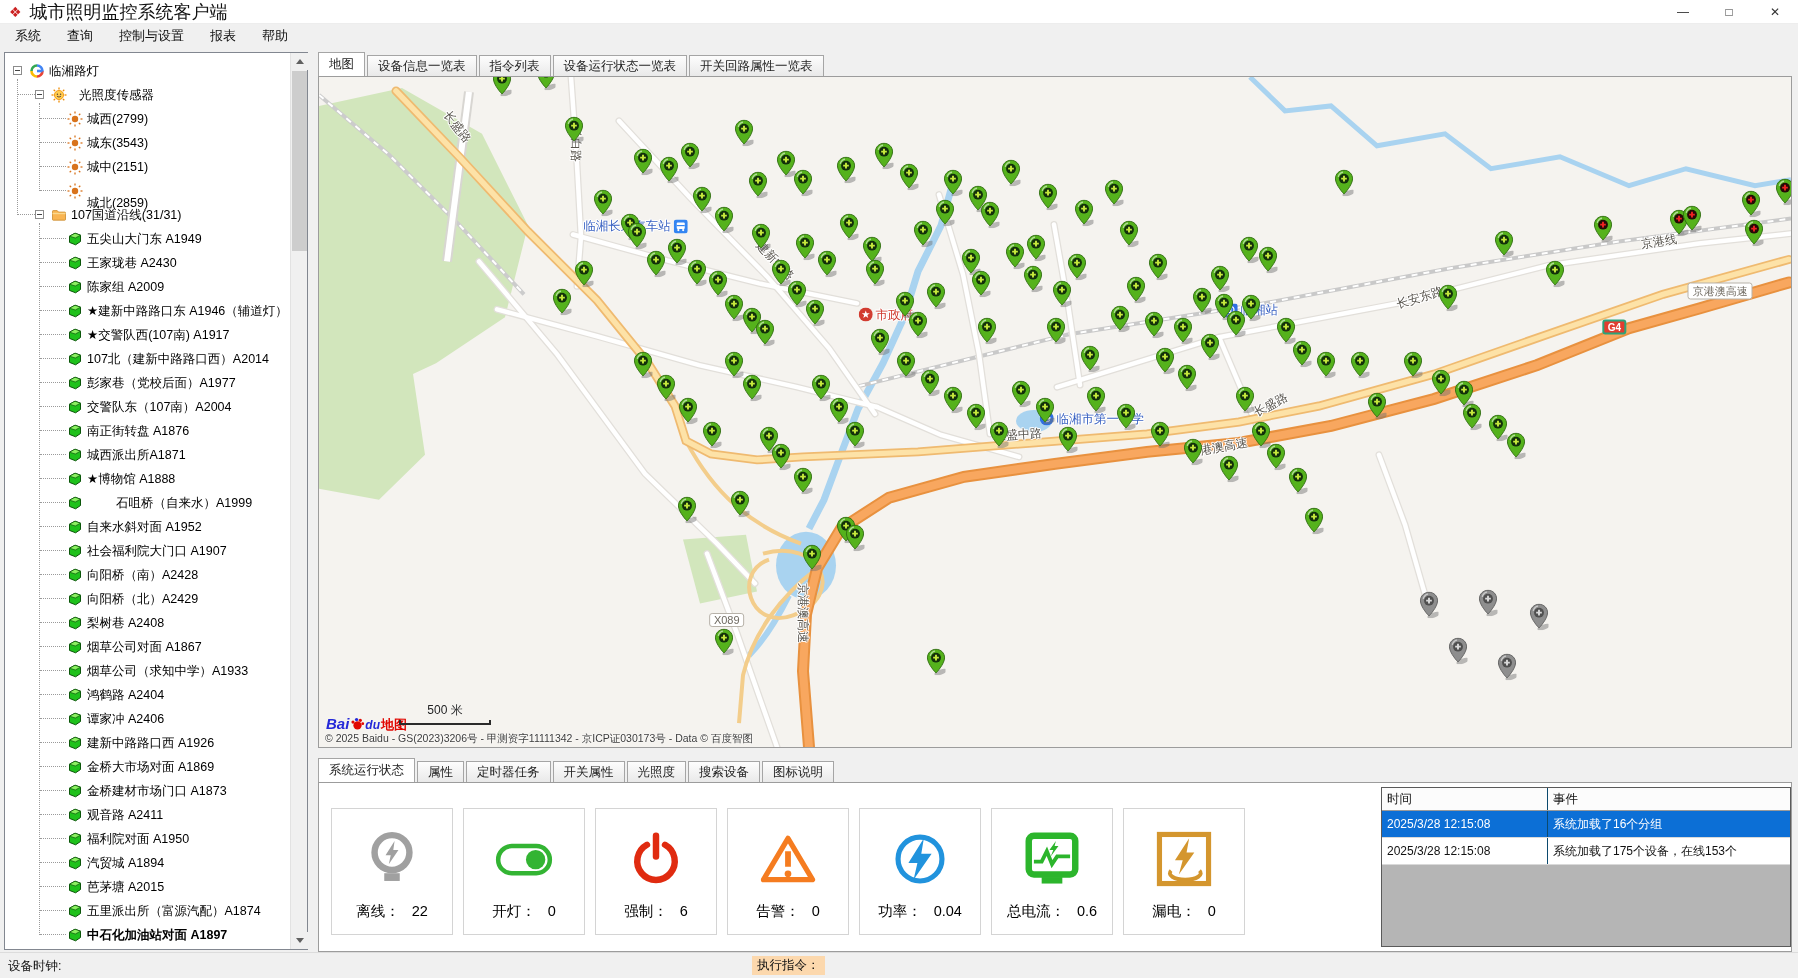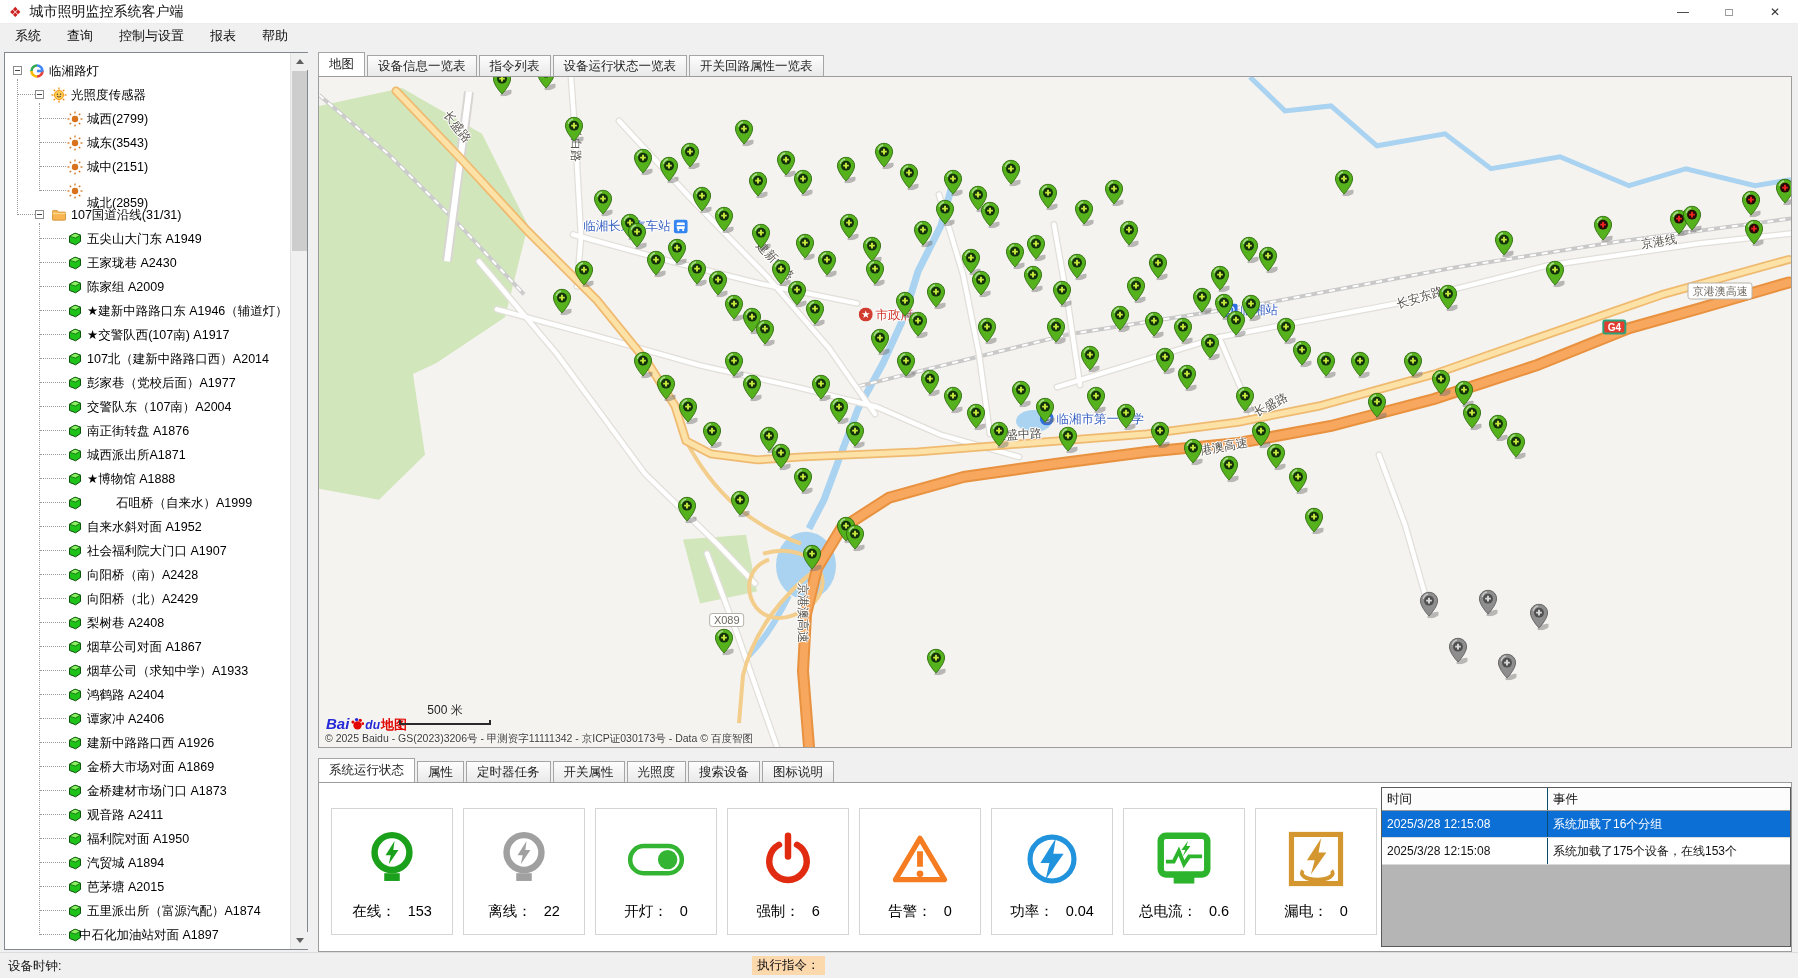--- a/index.html
+++ b/index.html
@@ -2,21 +2,21 @@
 <html><head>
 <meta charset="utf-8">
 <style>
   * { margin:0; padding:0; box-sizing:border-box; }
   html,body { width:1798px; height:978px; overflow:hidden; }
   body { font-family:"Liberation Sans","DejaVu Sans",sans-serif; background:#f0f0f0; position:relative; font-size:13px; color:#000; }
 
   
   #titlebar { position:absolute; left:0; top:0; width:1798px; height:24px; background:#ffffff; display:flex; align-items:center; border-bottom:1px solid #ededed; }
   #app-logo { color:#cc2222; font-size:14px; margin:0 8px 0 9px; line-height:1; }
-  #app-title { font-size:14px; color:#111; }
+  #app-title { font-size:18px; color:#111; }
   #win-buttons { margin-left:auto; display:flex; height:100%; }
   .win-btn { width:46px; height:100%; display:flex; align-items:center; justify-content:center; font-size:12px; color:#333; cursor:default; }
 
   
   #menubar { position:absolute; left:0; top:24px; width:1798px; height:24px; background:#f0f0f0; display:flex; align-items:center; padding-left:2px; }
   .menu-item { padding:0 13px; height:22px; line-height:22px; font-size:13px; color:#111; }
 
   
   #sidebar { position:absolute; left:4px; top:52px; width:304px; height:898px; background:#fff; border:1px solid #828790; }
   #tree { position:absolute; left:0; top:0; right:17px; bottom:0; overflow:hidden; padding-top:6px; }
@@ -145,21 +145,21 @@
               <line x1="11.9" y1="11.9" x2="13.3" y2="13.3"></line>
               <line x1="2.7" y1="13.3" x2="4.1" y2="11.9"></line>
               <line x1="11.9" y1="4.1" x2="13.3" y2="2.7"></line>
             </g>
             <circle cx="8" cy="8" r="4.6" fill="#ffcc4d" stroke="#f08c00" stroke-width="0.8"></circle>
             <circle cx="6.4" cy="7.2" r="0.7" fill="#5d4037"></circle>
             <circle cx="9.6" cy="7.2" r="0.7" fill="#5d4037"></circle>
             <path d="M6 9.2 Q8 11 10 9.2" stroke="#5d4037" stroke-width="0.9" fill="none"></path>
           </svg>
         </span>
-        <span class="lbl" style="left: 66px;">光照度传感器</span>
+        <span class="lbl" style="left: 74px;">光照度传感器</span>
       </div>
       <div class="tree-row lvl2">
         <span class="stub" style="left: 35px; width: 26px;"></span>
         <span class="tree-icon" style="left: 62px;">
           <svg viewBox="0 0 16 16">
             <g stroke="#d8731c" stroke-width="1.3">
               <line x1="8" y1="0.5" x2="8" y2="2.5"></line>
               <line x1="8" y1="13.5" x2="8" y2="15.5"></line>
               <line x1="0.5" y1="8" x2="2.5" y2="8"></line>
               <line x1="13.5" y1="8" x2="15.5" y2="8"></line>
@@ -534,21 +534,21 @@
         <span class="lbl" style="left: 82px;">五里派出所（富源汽配）A1874</span>
       </div>
       <div class="tree-row lvl2">
         <span class="stub" style="left: 35px; width: 26px;"></span>
         <span class="tree-icon" style="left: 62px;">
           <svg viewBox="0 0 16 16">
             <path d="M2.5 5.2 L8 2.2 L13.5 4.2 L13.5 10.5 L8.6 13.8 L2.5 11.4 Z" fill="#1fc11b" stroke="#0b550a" stroke-width="1"></path>
             <path d="M2.5 5.2 L8 2.2 L13.5 4.2 L8.3 7 Z" fill="#8af060" stroke="#0b550a" stroke-width="0.7"></path>
           </svg>
         </span>
-        <span class="lbl" style="left: 74px;">中石化加油站对面 A1897</span>
+        <span class="lbl" style="left: 82px; font-weight: bold;">中石化加油站对面 A1897</span>
       </div>
       <div class="guide" style="left: 12px; top: 26px; height: 136px;"></div>
       <div class="guide" style="left: 34px; top: 50px; height: 88px;"></div>
       <div class="guide" style="left: 34px; top: 170px; height: 712px;"></div>
     </div>
   <div id="vscroll">
     <div class="scroll-arrow up">
         <div class="tri-up"></div>
       </div>
     <div id="vthumb"></div>
@@ -1950,30 +1950,20 @@
       <div class="tab">光照度</div>
       <div class="tab">搜索设备</div>
       <div class="tab">图标说明</div>
     </div>
 
   <div id="bottom-content">
     <div id="cards">
         <div class="status-card">
           <div class="card-icon">
             <svg viewBox="0 0 48 48">
-              <circle cx="24" cy="19" r="13.5" fill="none" stroke="#1ba01b" stroke-width="5"></circle>
-              <rect x="18" y="35" width="12" height="6" fill="#1ba01b"></rect>
-              <path d="M26 10 L19 21 L23 21 L21.5 28 L29 17 L25 17 Z" fill="#1ba01b"></path>
-            </svg>
-          </div>
-          <div class="card-label"><span>在线：</span><span class="val">153</span></div>
-        </div>
-        <div class="status-card">
-          <div class="card-icon">
-            <svg viewBox="0 0 48 48">
               <circle cx="24" cy="19" r="13.5" fill="none" stroke="#a0a0a0" stroke-width="5"></circle>
               <rect x="18" y="35" width="12" height="6" fill="#a0a0a0"></rect>
               <path d="M26 10 L19 21 L23 21 L21.5 28 L29 17 L25 17 Z" fill="#a0a0a0"></path>
             </svg>
           </div>
           <div class="card-label"><span>离线：</span><span class="val">22</span></div>
         </div>
         <div class="status-card">
           <div class="card-icon">
             <svg viewBox="0 0 48 48">

